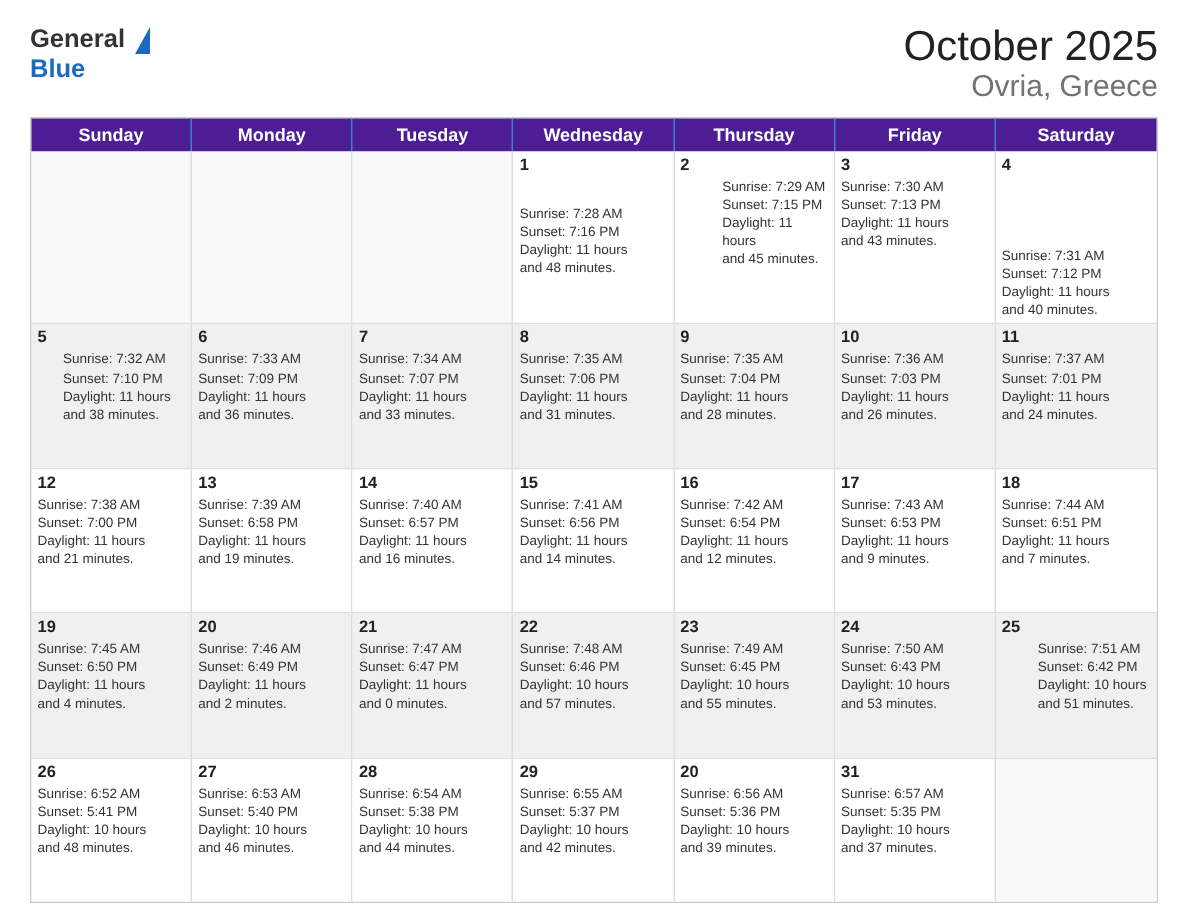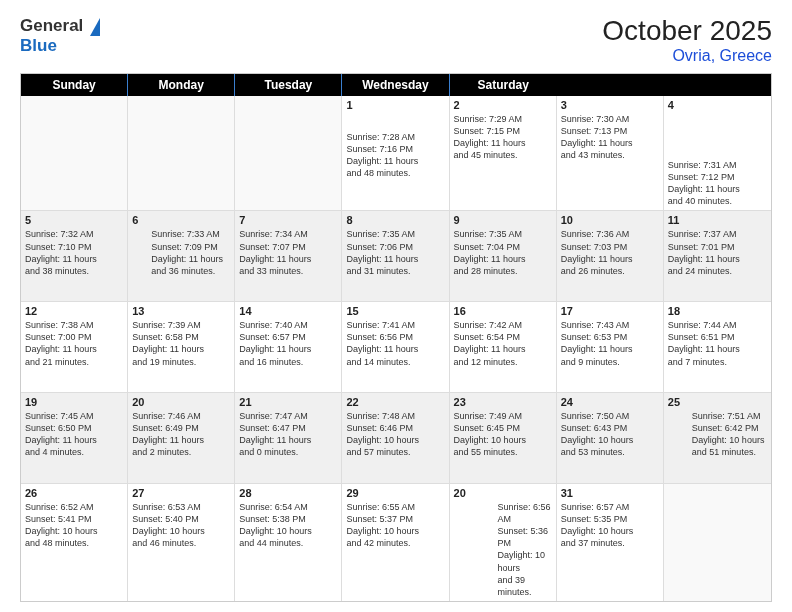--- a/index.html
+++ b/index.html
@@ -44,33 +44,33 @@
     .title-block {
       text-align: right;
     }
     .month-title {
       font-size: 28px;
       font-weight: normal;
       color: #222;
       line-height: 1.1;
     }
     .location {
-      font-size: 16px;
-      color: #1d4ed8;
+      font-size: 20px;
+      color: #737373;
     }
     .calendar {
       flex: 1;
       display: flex;
       flex-direction: column;
       border: 1px solid #ccc;
     }
     .cal-header {
       display: grid;
       grid-template-columns: repeat(7, 1fr);
-      background: #000000;
+      background: #4c1d95;
     }
     .cal-header-cell {
       color: #fff;
       font-size: 12px;
       font-weight: bold;
       text-align: center;
       padding: 4px 2px;
       border-right: 1px solid #3a7fd0;
     }
     .cal-header-cell:last-child { border-right: none; }
@@ -130,37 +130,39 @@
       <div class="location">Ovria, Greece</div>
     </div>
   </div>
 
   <div class="calendar">
     <div class="cal-header">
       <div class="cal-header-cell">Sunday</div>
       <div class="cal-header-cell">Monday</div>
       <div class="cal-header-cell">Tuesday</div>
       <div class="cal-header-cell">Wednesday</div>
+      <div class="cal-header-cell">Thursday</div>
+      <div class="cal-header-cell">Friday</div>
       <div class="cal-header-cell">Saturday</div>
     </div>
     <div class="cal-body" id="cal-body">
     <div class="cal-row">
           <div class="cal-cell empty"></div>
           <div class="cal-cell empty"></div>
           <div class="cal-cell empty"></div>
           <div class="cal-cell">
             <div class="day-num">1</div>
             <div class="cell-text" style="white-space: pre-line; margin-top: 20px;">Sunrise: 7:28 AM
 Sunset: 7:16 PM
 Daylight: 11 hours
 and 48 minutes.</div>
           </div>
           <div class="cal-cell">
             <div class="day-num">2</div>
-            <div class="cell-text" style="white-space: pre-line;">Sunrise: 7:29 AM
+            <div class="cell-text" style="white-space: pre-line; margin-left: 28px;">Sunrise: 7:29 AM
 Sunset: 7:15 PM
 Daylight: 11 hours
 and 45 minutes.</div>
           </div>
           <div class="cal-cell">
             <div class="day-num">3</div>
             <div class="cell-text" style="white-space: pre-line;">Sunrise: 7:30 AM
 Sunset: 7:13 PM
 Daylight: 11 hours
 and 43 minutes.</div>
@@ -169,28 +171,28 @@
             <div class="day-num">4</div>
             <div class="cell-text" style="white-space: pre-line; margin-top: 48px;">Sunrise: 7:31 AM
 Sunset: 7:12 PM
 Daylight: 11 hours
 and 40 minutes.</div>
           </div>
         </div>
         <div class="cal-row">
           <div class="cal-cell shaded">
             <div class="day-num">5</div>
-            <div class="cell-text" style="white-space: pre-line;">Sunrise: 7:32 AM
+            <div class="cell-text" style="white-space: pre-line; margin-left: 17px;">Sunrise: 7:32 AM
 Sunset: 7:10 PM
 Daylight: 11 hours
 and 38 minutes.</div>
           </div>
           <div class="cal-cell shaded">
             <div class="day-num">6</div>
-            <div class="cell-text" style="white-space: pre-line; margin-left: 19px;">Sunrise: 7:33 AM
+            <div class="cell-text" style="white-space: pre-line;">Sunrise: 7:33 AM
 Sunset: 7:09 PM
 Daylight: 11 hours
 and 36 minutes.</div>
           </div>
           <div class="cal-cell shaded">
             <div class="day-num">7</div>
             <div class="cell-text" style="white-space: pre-line;">Sunrise: 7:34 AM
 Sunset: 7:07 PM
 Daylight: 11 hours
 and 33 minutes.</div>
@@ -350,21 +352,21 @@
           </div>
           <div class="cal-cell">
             <div class="day-num">29</div>
             <div class="cell-text" style="white-space: pre-line;">Sunrise: 6:55 AM
 Sunset: 5:37 PM
 Daylight: 10 hours
 and 42 minutes.</div>
           </div>
           <div class="cal-cell">
             <div class="day-num">20</div>
-            <div class="cell-text" style="white-space: pre-line; margin-left: 44px;">Sunrise: 6:56 AM
+            <div class="cell-text" style="white-space: pre-line;">Sunrise: 6:56 AM
 Sunset: 5:36 PM
 Daylight: 10 hours
 and 39 minutes.</div>
           </div>
           <div class="cal-cell">
             <div class="day-num">31</div>
             <div class="cell-text" style="white-space: pre-line;">Sunrise: 6:57 AM
 Sunset: 5:35 PM
 Daylight: 10 hours
 and 37 minutes.</div>

